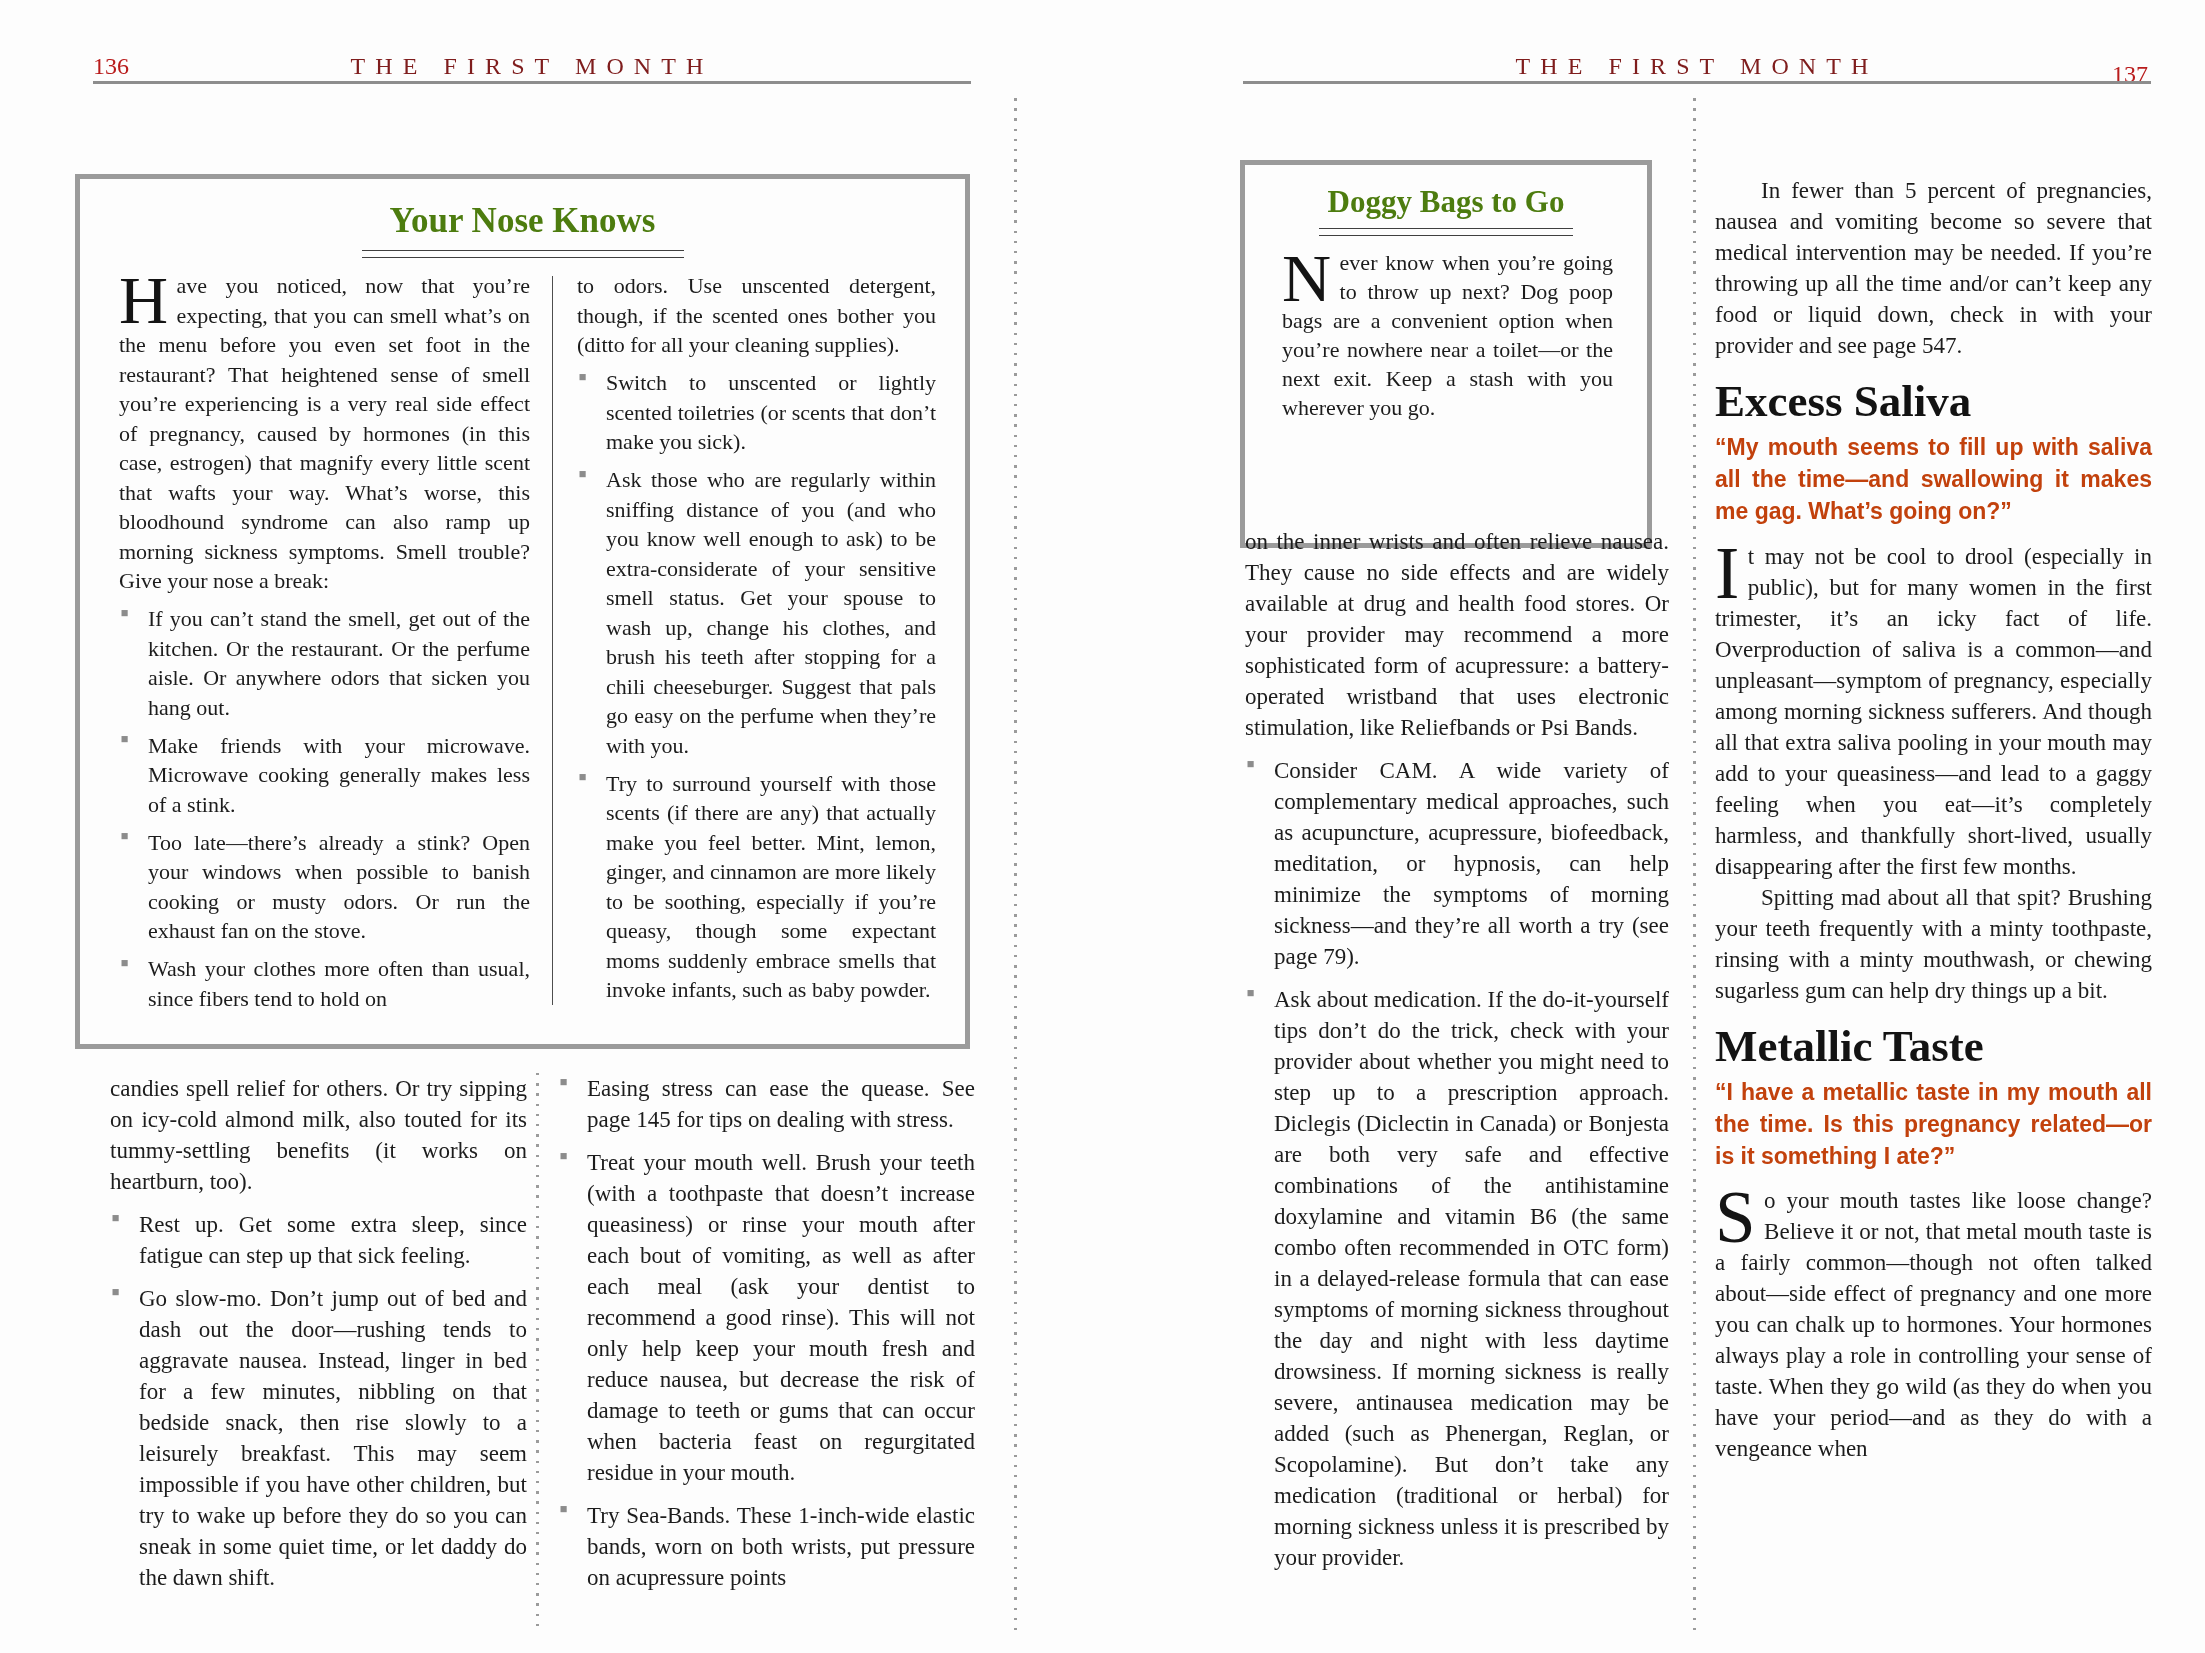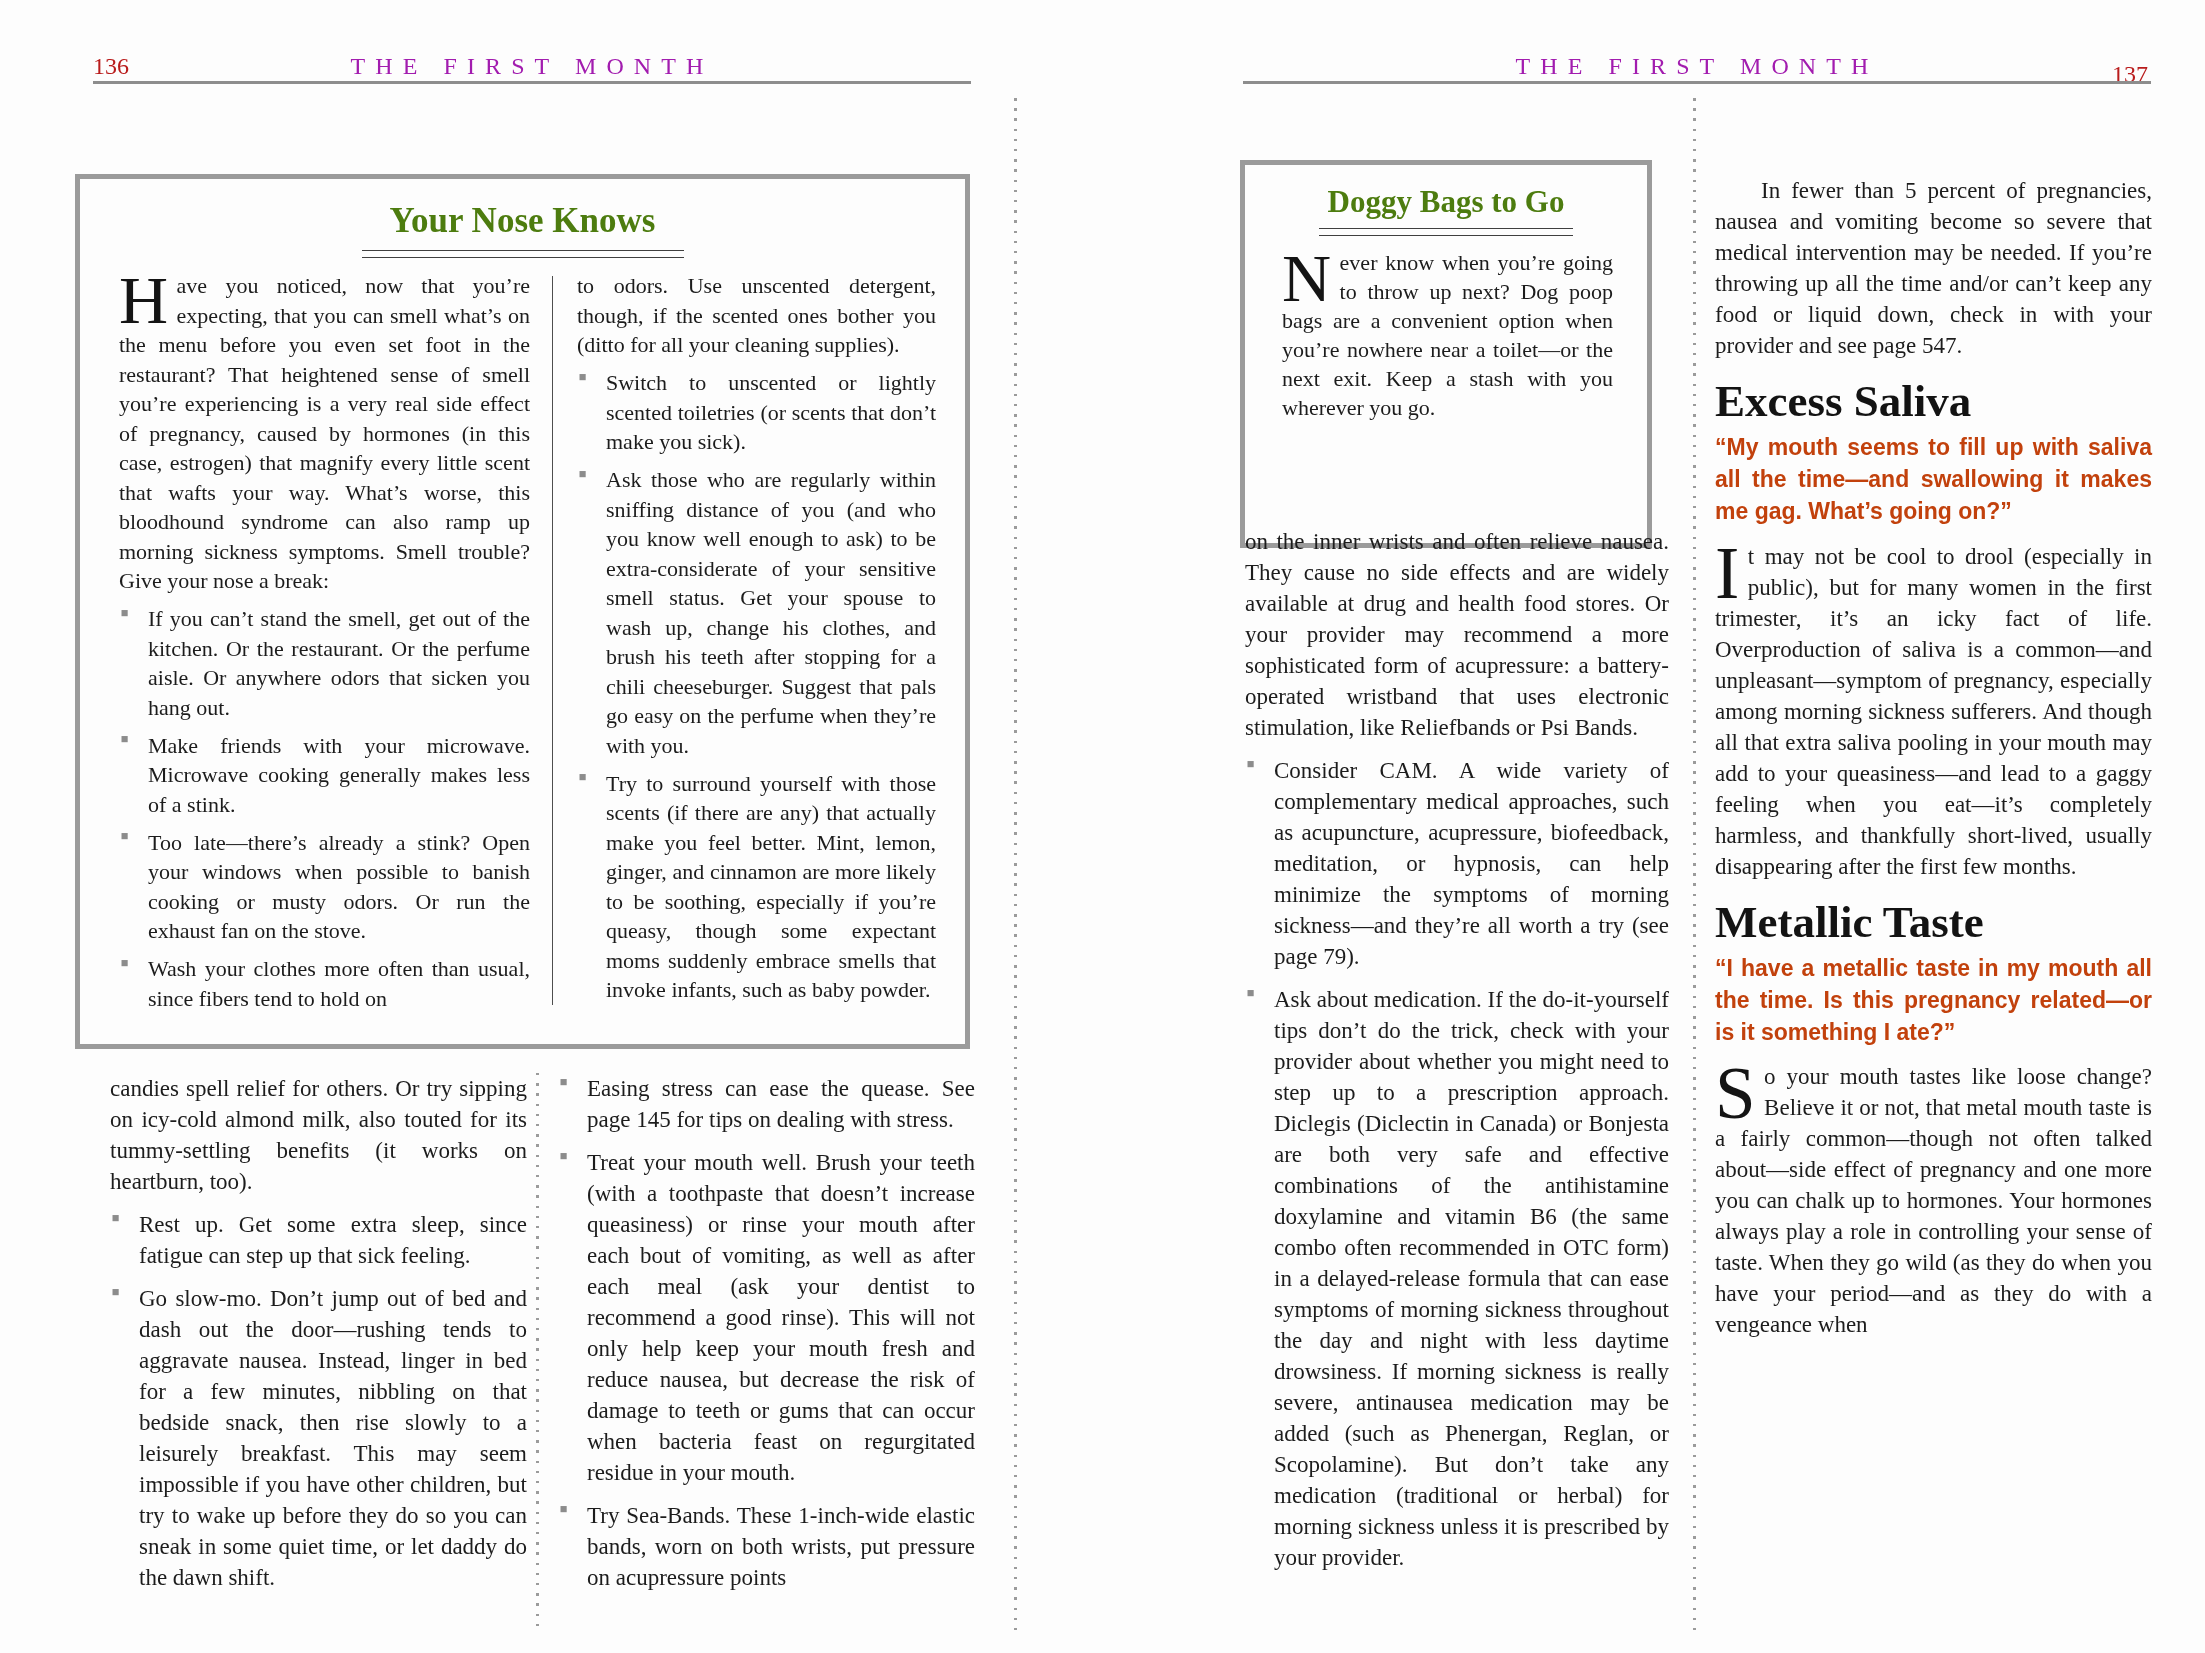--- a/index.html
+++ b/index.html
@@ -4,21 +4,21 @@
 <style>
   html,body { margin:0; padding:0; background:#ffffff; }
   #spread {
     position:relative; width:2205px; height:1654px; background:#fdfdfd;
     font-family:"Liberation Serif", serif; color:#1c1c1c; overflow:hidden;
   }
   
   .pgnum { position:absolute; top:53px; font-size:24px; color:#b91c1c; }
   .runhead {
     position:absolute; top:53px; font-size:24px; letter-spacing:0.42em;
-    color:#a21caf; text-align:center;
+    color:#7f1d1d; text-align:center;
   }
   .headrule { position:absolute; top:81px; height:3.4px; background:#8d8d8d; }
 
   
   .tipbox {
     position:absolute; border:5.1px solid #9b9b9b; box-sizing:border-box;
     background:#fdfdfd; overflow:hidden;
   }
   .box-title { text-align:center; font-weight:bold; color:#4d7c0f; }
   .title-rule {
@@ -147,20 +147,21 @@
   </div>
 
   <div class="col" id="rp-c2">
     <p class="apara ind"><span>In fewer than 5 percent of pregnancies, nausea and vomiting become so severe that medical intervention may be needed. If you’re throwing up all the time and/or can’t keep any food or liquid down, check in with your provider and see page 547.</span></p>
 
     <div class="h2">Excess Saliva</div>
     <div class="q">“My mouth seems to fill up with saliva all the time—and swallowing it makes me gag. What’s going on?”</div>
     <p class="apara">
       <span class="dropcap">I</span><span>t may not be cool to drool (especially in public), but for many women in the first trimester, it’s an icky fact of life. Overproduction of saliva is a common—and unpleasant—symptom of pregnancy, especially among morning sickness sufferers. And though all that extra saliva pooling in your mouth may add to your queasiness—and lead to a gaggy feeling when you eat—it’s completely harmless, and thankfully short-lived, usually disappearing after the first few months.</span>
     </p>
+    <p class="apara ind"><span>Spitting mad about all that spit? Brushing your teeth frequently with a minty toothpaste, rinsing with a minty mouthwash, or chewing sugarless gum can help dry things up a bit.</span></p>
 
     <div class="h2">Metallic Taste</div>
     <div class="q">“I have a metallic taste in my mouth all the time. Is this pregnancy related—or is it something I ate?”</div>
     <p class="apara">
       <span class="dropcap">S</span><span>o your mouth tastes like loose change? Believe it or not, that metal mouth taste is a fairly common—though not often talked about—side effect of pregnancy and one more you can chalk up to hormones. Your hormones always play a role in controlling your sense of taste. When they go wild (as they do when you have your period—and as they do with a vengeance when</span>
     </p>
   </div>
 
 </div>
 

